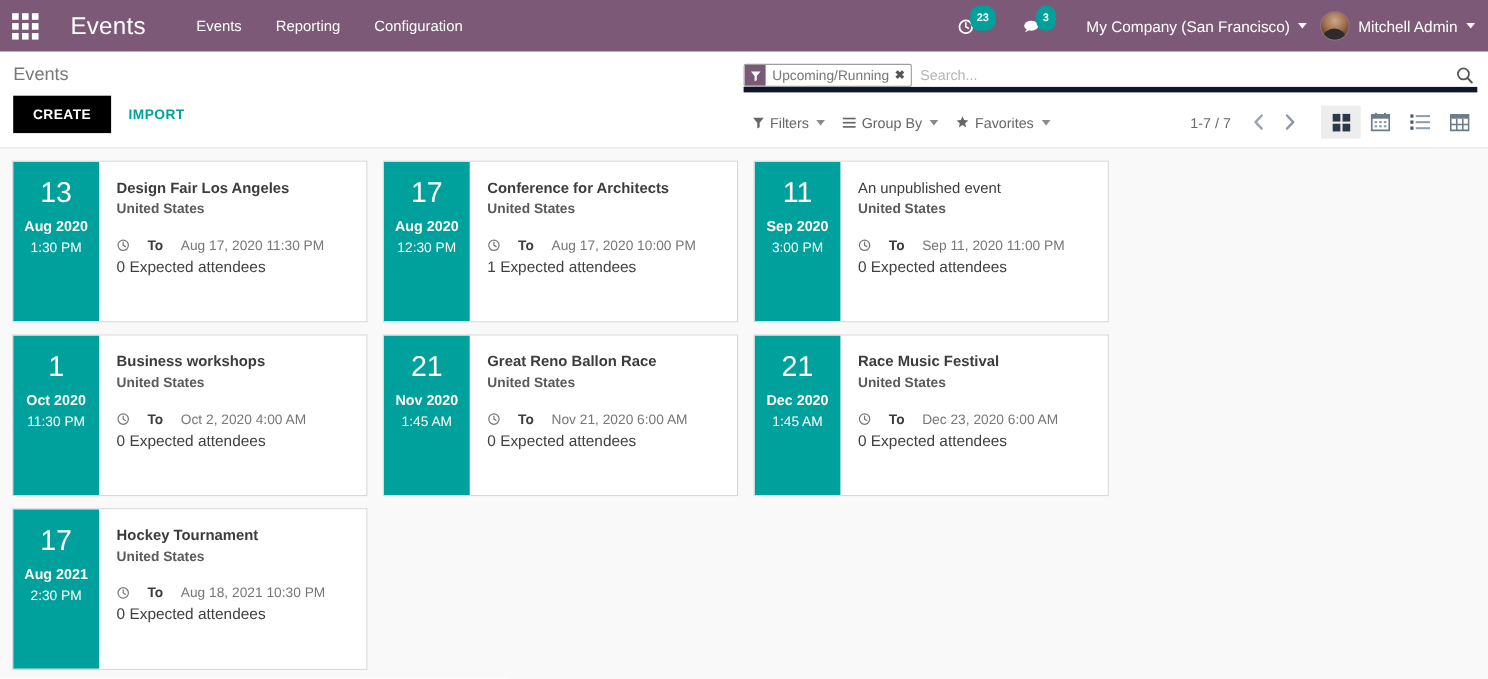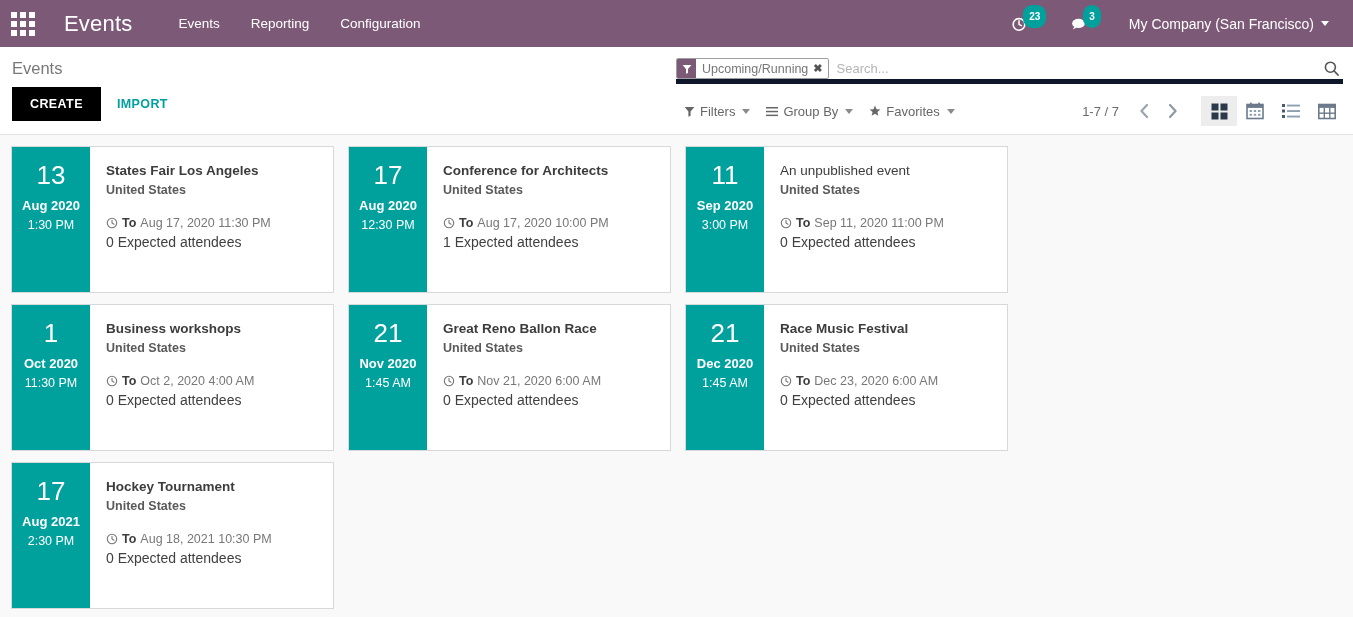--- a/index.html
+++ b/index.html
@@ -181,21 +181,21 @@
   .date-time { font-size: 12.5px; font-weight: normal; line-height: 18px; }
   .card-body {
     flex: 1; padding: 14px 12px 10px 16px;
     display: flex; flex-direction: column;
   }
   .card-title { font-size: 13.5px; font-weight: bold; color: #3c3c3c; line-height: 19px; }
   .card-title.regular { font-weight: normal; }
   .card-country { font-size: 12.5px; font-weight: bold; color: #5a5a5a; line-height: 19px; margin-top: 1px; }
   .card-to {
     font-size: 12.5px; color: #777777; margin-top: 16px;
-    display: flex; align-items: center; gap: 4px; white-space: nowrap;
+    display: flex; align-items: center; gap: 16px; white-space: nowrap;
   }
   .card-to b { color: #3c3c3c; }
   .card-attendees {
     font-size: 14px; color: #404040; margin-top: 2px; cursor: pointer; line-height: 20px;
   }
   svg { display: block; }
 </style>
 </head>
 <body>
 
@@ -245,20 +245,25 @@
         </svg>
       </span>
       <span class="badge">3</span>
     </div>
 
     <div class="company">
       <span>My Company (San Francisco)</span>
       <span class="caret"></span>
     </div>
 
+    <div class="user">
+      <span class="avatar"></span>
+      <span class="user-name">Mitchell Admin</span>
+      <span class="caret"></span>
+    </div>
 
   </div>
 </div>
 
 <div class="control-panel">
 
   <div class="breadcrumb">Events</div>
 
   <div class="cp-buttons">
     <button class="btn-create">CREATE</button>
@@ -392,21 +397,21 @@
 </div>
 
 <div class="board" id="board">
     <div class="card">
       <div class="card-date">
         <div class="date-day">13</div>
         <div class="date-my">Aug 2020</div>
         <div class="date-time">1:30 PM</div>
       </div>
       <div class="card-body">
-        <div class="card-title">States Fair Los Angeles</div>
+        <div class="card-title">Design Fair Los Angeles</div>
         <div class="card-country">United States</div>
         <div class="card-to">
           <span>
             <svg width="12" height="12" viewBox="0 0 12 12">
               <circle cx="6" cy="6" r="4.7" fill="none" stroke="#777777" stroke-width="1.1"></circle>
               <path d="M6 3.2 L6 6 L8 7.2" fill="none" stroke="#777777" stroke-width="1.1" stroke-linecap="round"></path>
             </svg>
           </span>
           <b>To</b>
           <span>Aug 17, 2020 11:30 PM</span>

